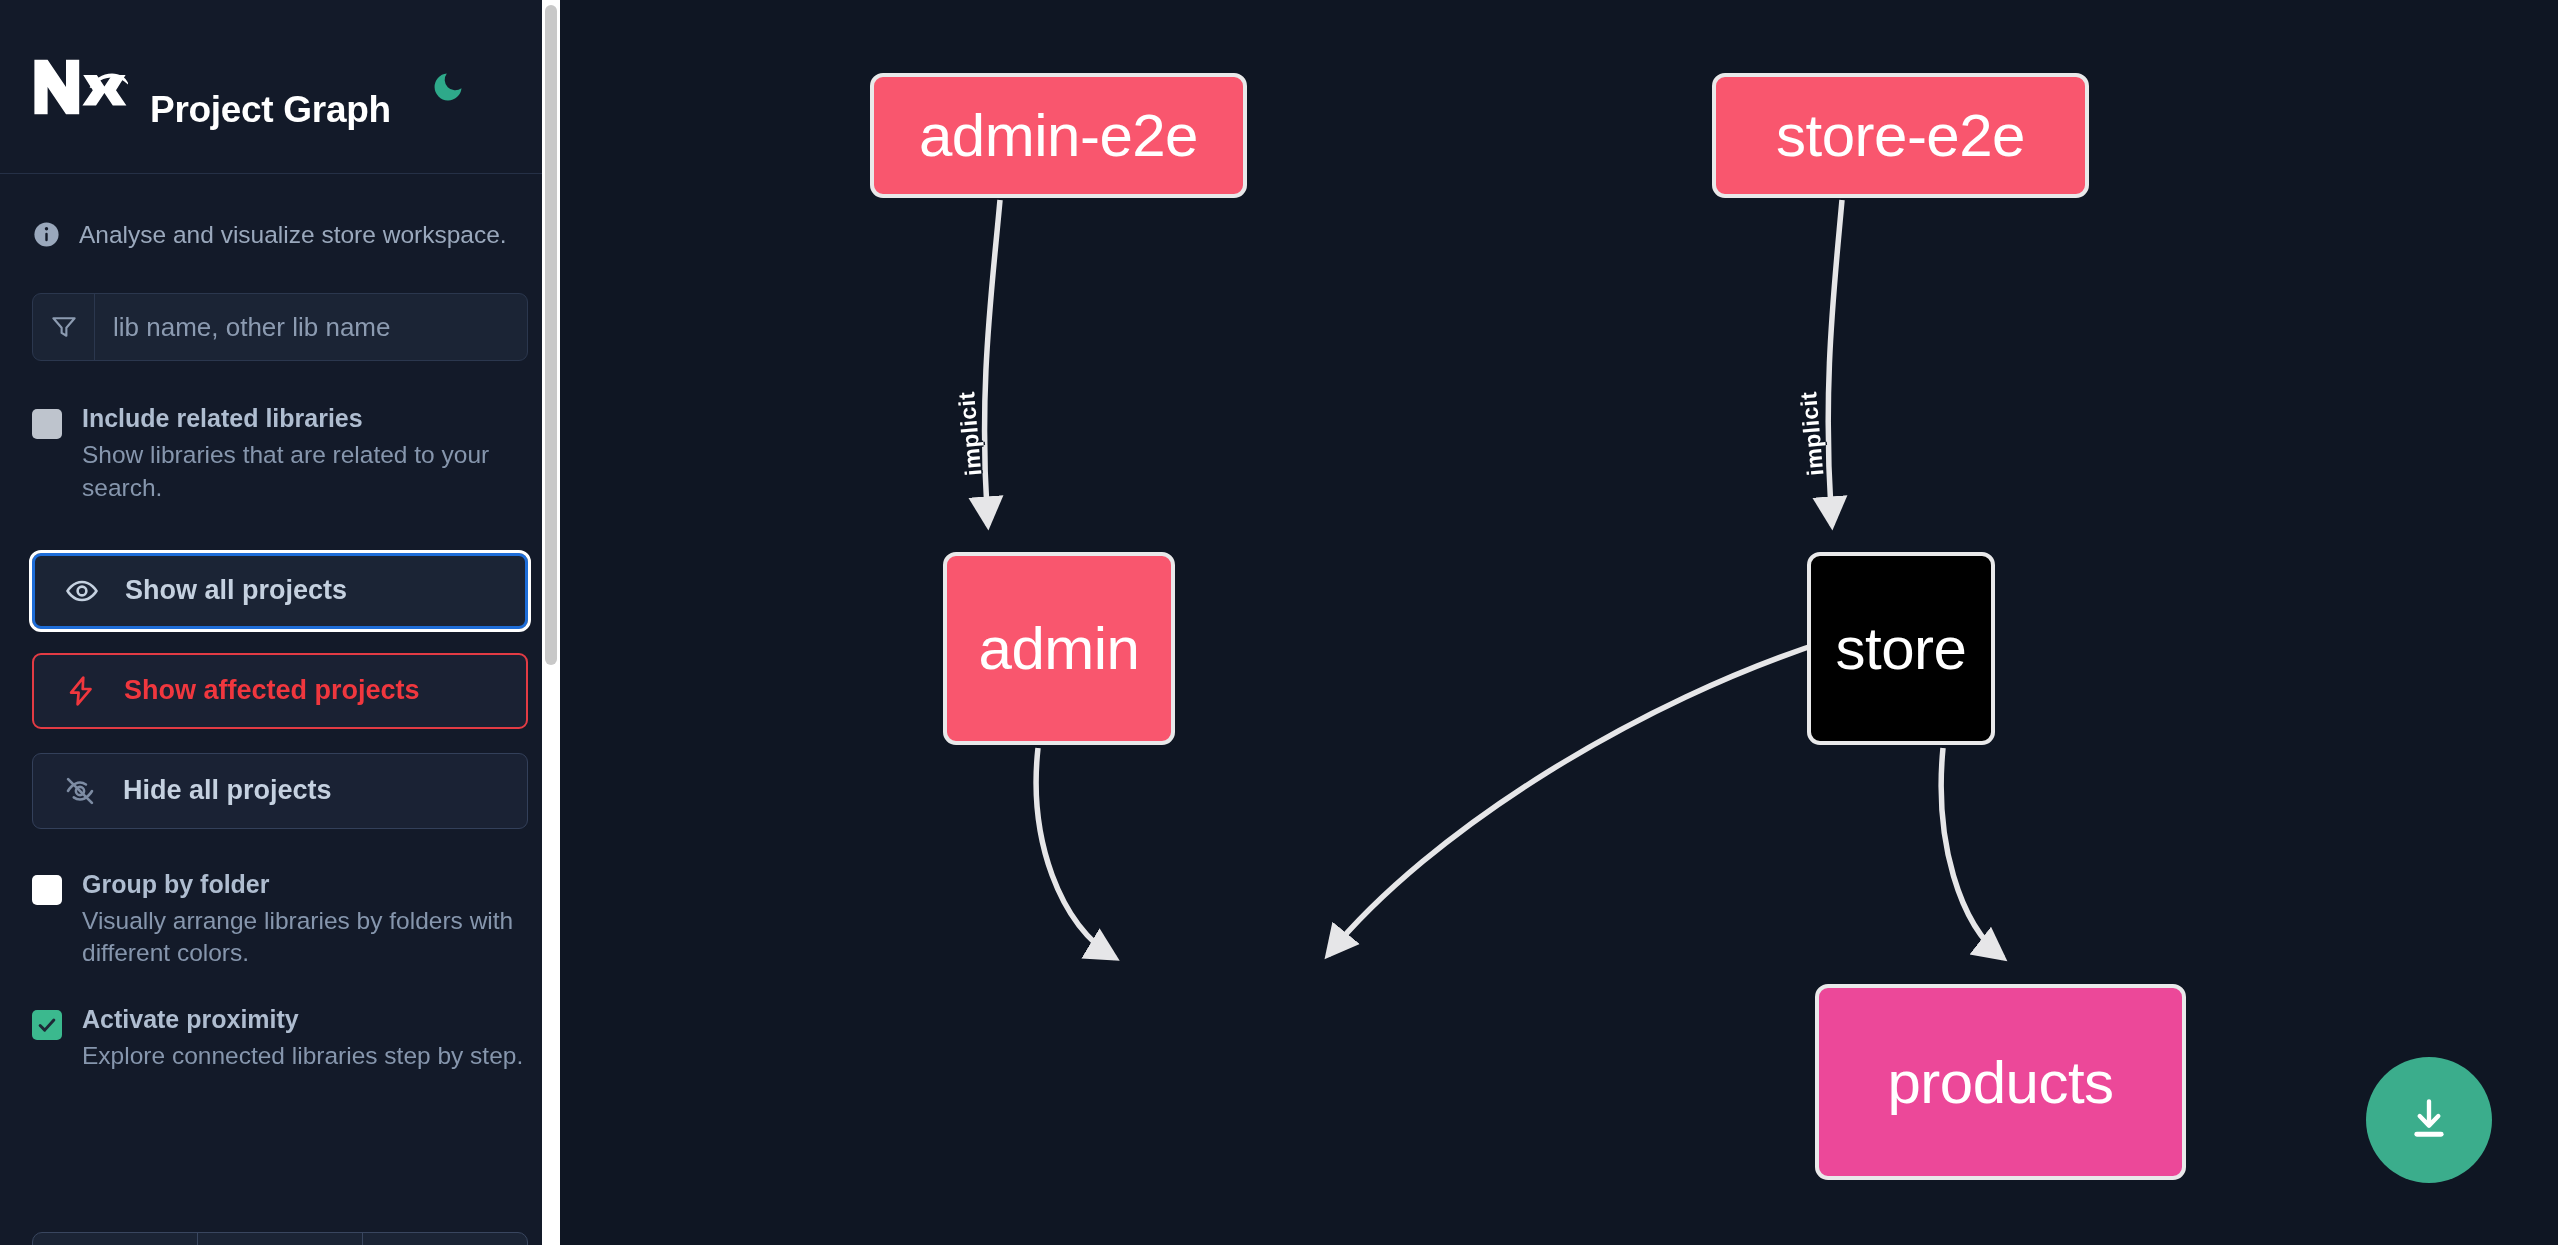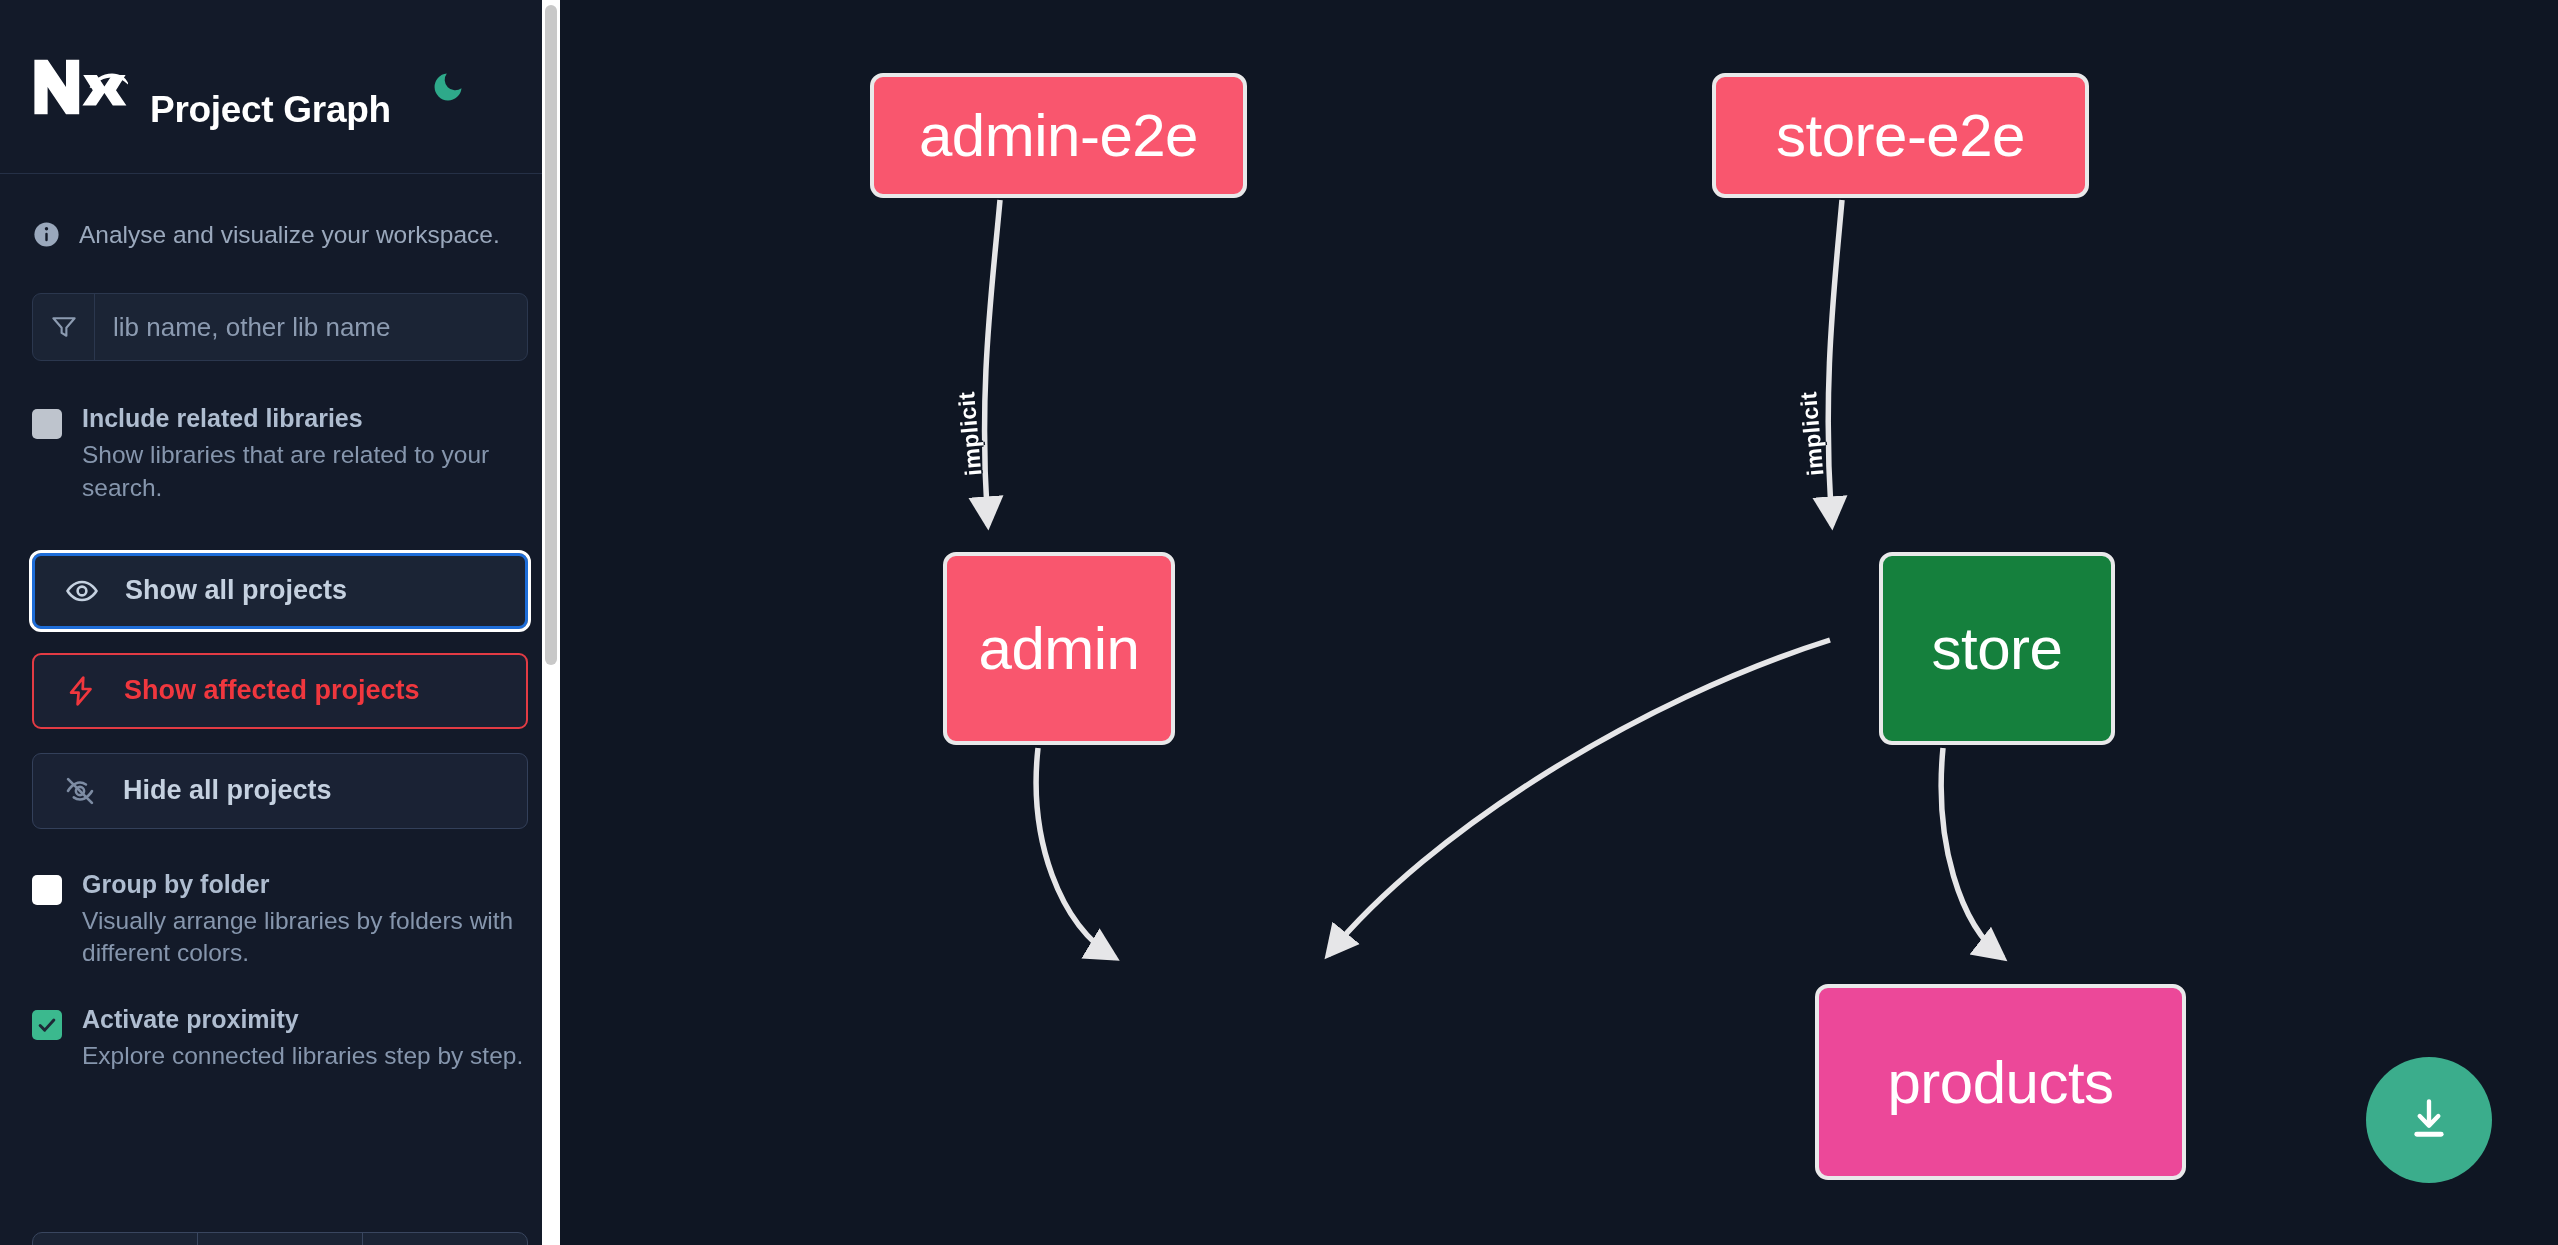--- a/index.html
+++ b/index.html
@@ -311,21 +311,21 @@
       </div>
 
       <div class="sb-body">
 
         <div class="hint-row">
           <svg class="info-icon" viewBox="0 0 24 24">
             <circle cx="12" cy="12" r="10" fill="#9AA8BC"></circle>
             <rect x="11" y="10.5" width="2" height="7" rx="1" fill="#131A29"></rect>
             <circle cx="12" cy="7.2" r="1.4" fill="#131A29"></circle>
           </svg>
-          <span class="hint-text">Analyse and visualize your workspace.</span>
+          <span class="hint-text">Analyse and visualize store workspace.</span>
         </div>
 
         <div class="search-wrap">
           <span class="search-icon-box">
             <svg width="30" height="30" viewBox="0 0 24 24">
               <path d="M3.5 5h17l-6.6 7.6V19l-3.8-2.3v-4.1z" fill="none" stroke="#8C9BB1" stroke-width="1.7" stroke-linejoin="round"></path>
             </svg>
           </span>
           <input class="search-input" type="text" value="" placeholder="lib name, other lib name" style="">
         </div>
@@ -420,21 +420,21 @@
     </div>
 
     <div class="node" style="left:1152px; top:73px; width:377px; height:125px; background:#F9566E;">
       <span>store-e2e</span>
     </div>
 
     <div class="node" style="left:383px; top:552px; width:232px; height:193px; background:#F9566E;">
       <span>admin</span>
     </div>
 
-    <div class="node" style="left:1319px; top:552px; width:236px; height:193px; background:#15803d;">
+    <div class="node" style="left:1247px; top:552px; width:188px; height:193px; background:#000000;">
       <span>store</span>
     </div>
 
 
     <div class="node" style="left:1255px; top:984px; width:371px; height:196px; background:#ec4899;">
       <span>products</span>
     </div>
 
     <div class="edge-label" style="left:368px; top:420px; transform:rotate(-95deg);">implicit</div>
 

